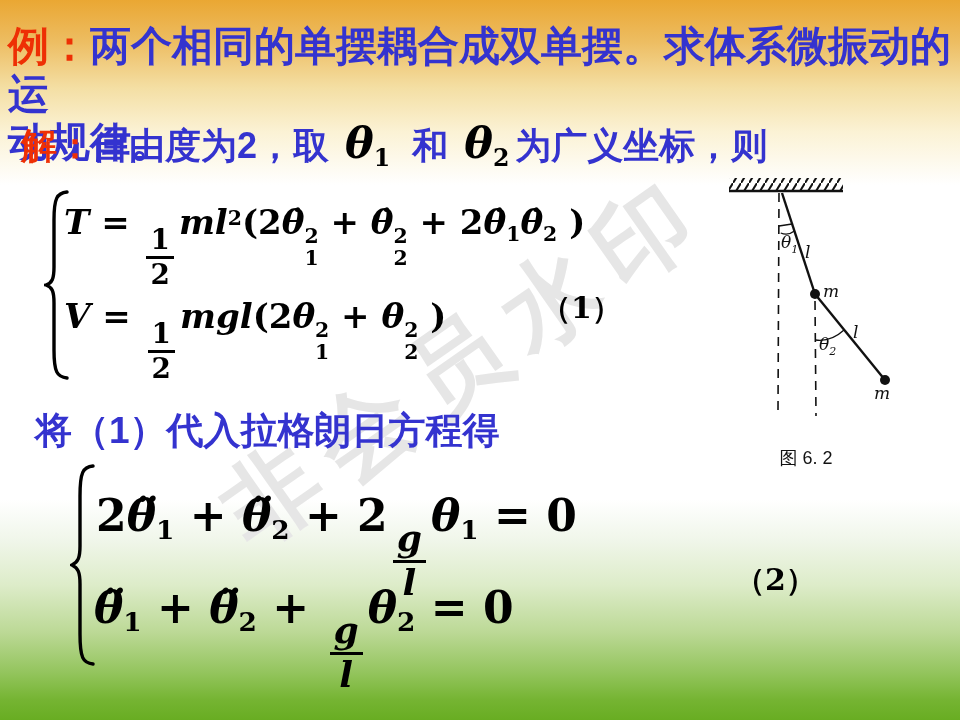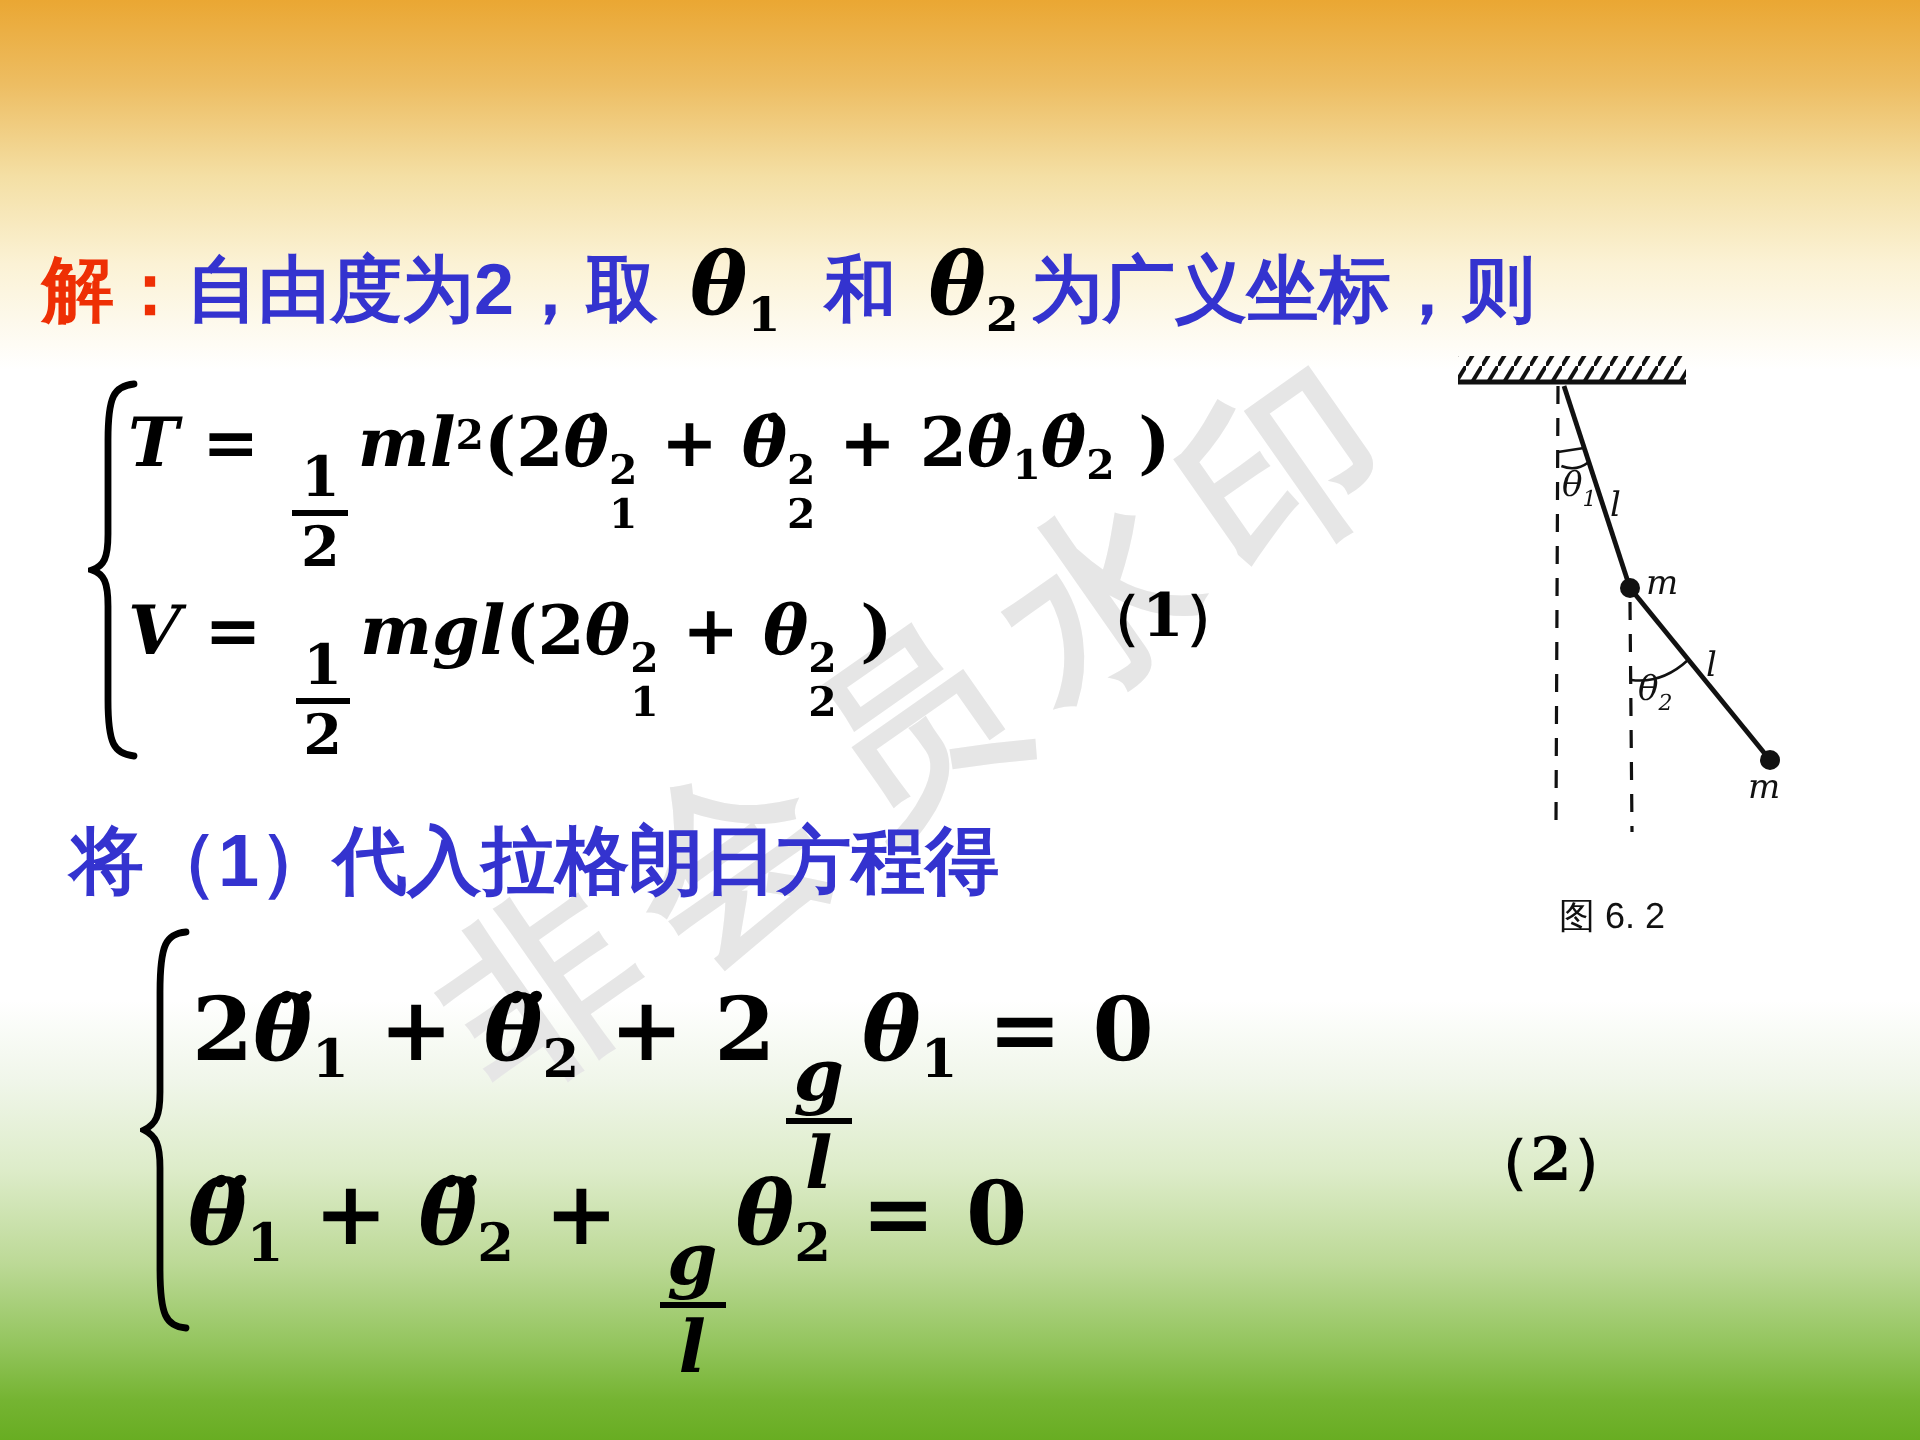--- a/index.html
+++ b/index.html
@@ -65,20 +65,24 @@
 </style>
 </head>
 <body>
 
 <div class="slide">
 
   <div class="watermark">非会员水印</div>
 
   <div class="layer">
 
+    <div class="title">
+      <span class="red">例：</span><span>两个相同的单摆耦合成双单摆。求体系微振动的运</span><br>
+      <span>动规律。</span>
+    </div>
 
     <div class="solution">
       <span class="red">解：</span><span class="blue">自由度为2，取</span>
       <span class="stheta gap1"><span class="mvar">θ</span><span class="msub">1</span></span><span class="blue">和</span>
       <span class="stheta"><span class="mvar">θ</span><span class="msub">2</span></span><span class="blue">为广义坐标，则</span>
     </div>
 
     <svg class="bracesvg" style="left:44px;top:190px;" width="26" height="192">
       <path d="M 23 2 C 13 3, 10 8, 10 30 L 10 77 C 10 89, 8 93, 2 95 C 8 97, 10 101, 10 113 L 10 160 C 10 182, 13 187, 23 188" fill="none" stroke="#000" stroke-width="3.4" stroke-linecap="round"></path>
     </svg>

